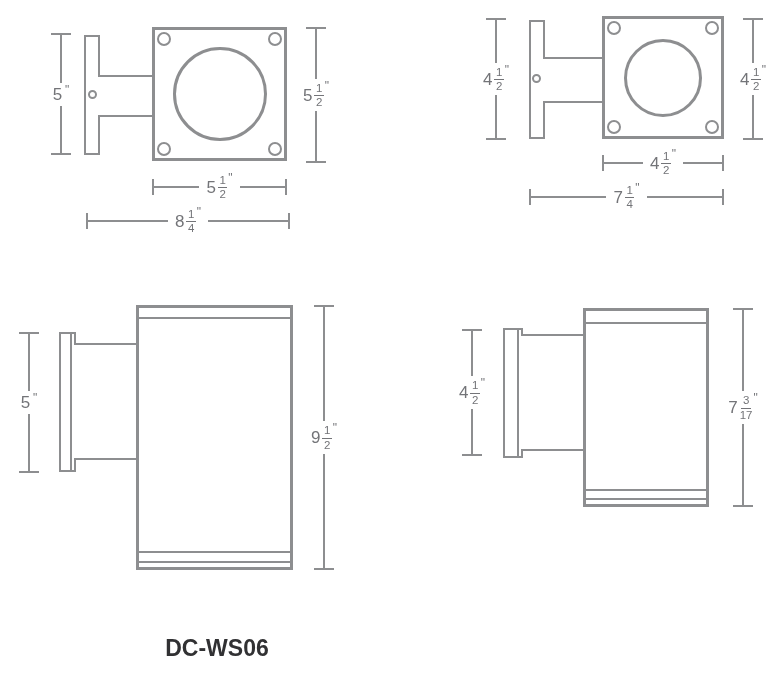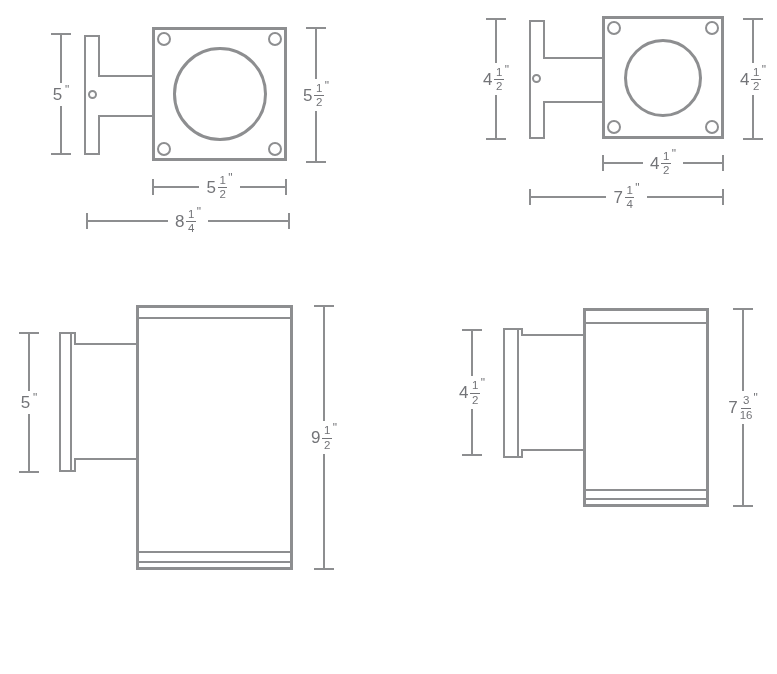--- a/index.html
+++ b/index.html
@@ -251,23 +251,24 @@
       <div class="seg-v"></div>
       <div class="tick-h"></div>
     </div>
     <div class="vdim" style="left:731px;top:308px;height:199px;">
       <div class="tick-h"></div>
       <div class="seg-v"></div>
       <div class="dim-label">
         <span>7</span>
         <span class="frac">
             <span class="num">3</span>
-            <span class="den">16</span>
-          </span>
-        <span class="unit">"</span>
-      </div>
-      <div class="seg-v"></div>
-      <div class="tick-h"></div>
-    </div>
-  </div>
-
+            <span class="den">17</span>
+          </span>
+        <span class="unit">"</span>
+      </div>
+      <div class="seg-v"></div>
+      <div class="tick-h"></div>
+    </div>
+  </div>
+
+  <div class="model-label" style="left:132px;top:635px;">DC-WS06</div>
 
 </div>
 
 </body></html>

